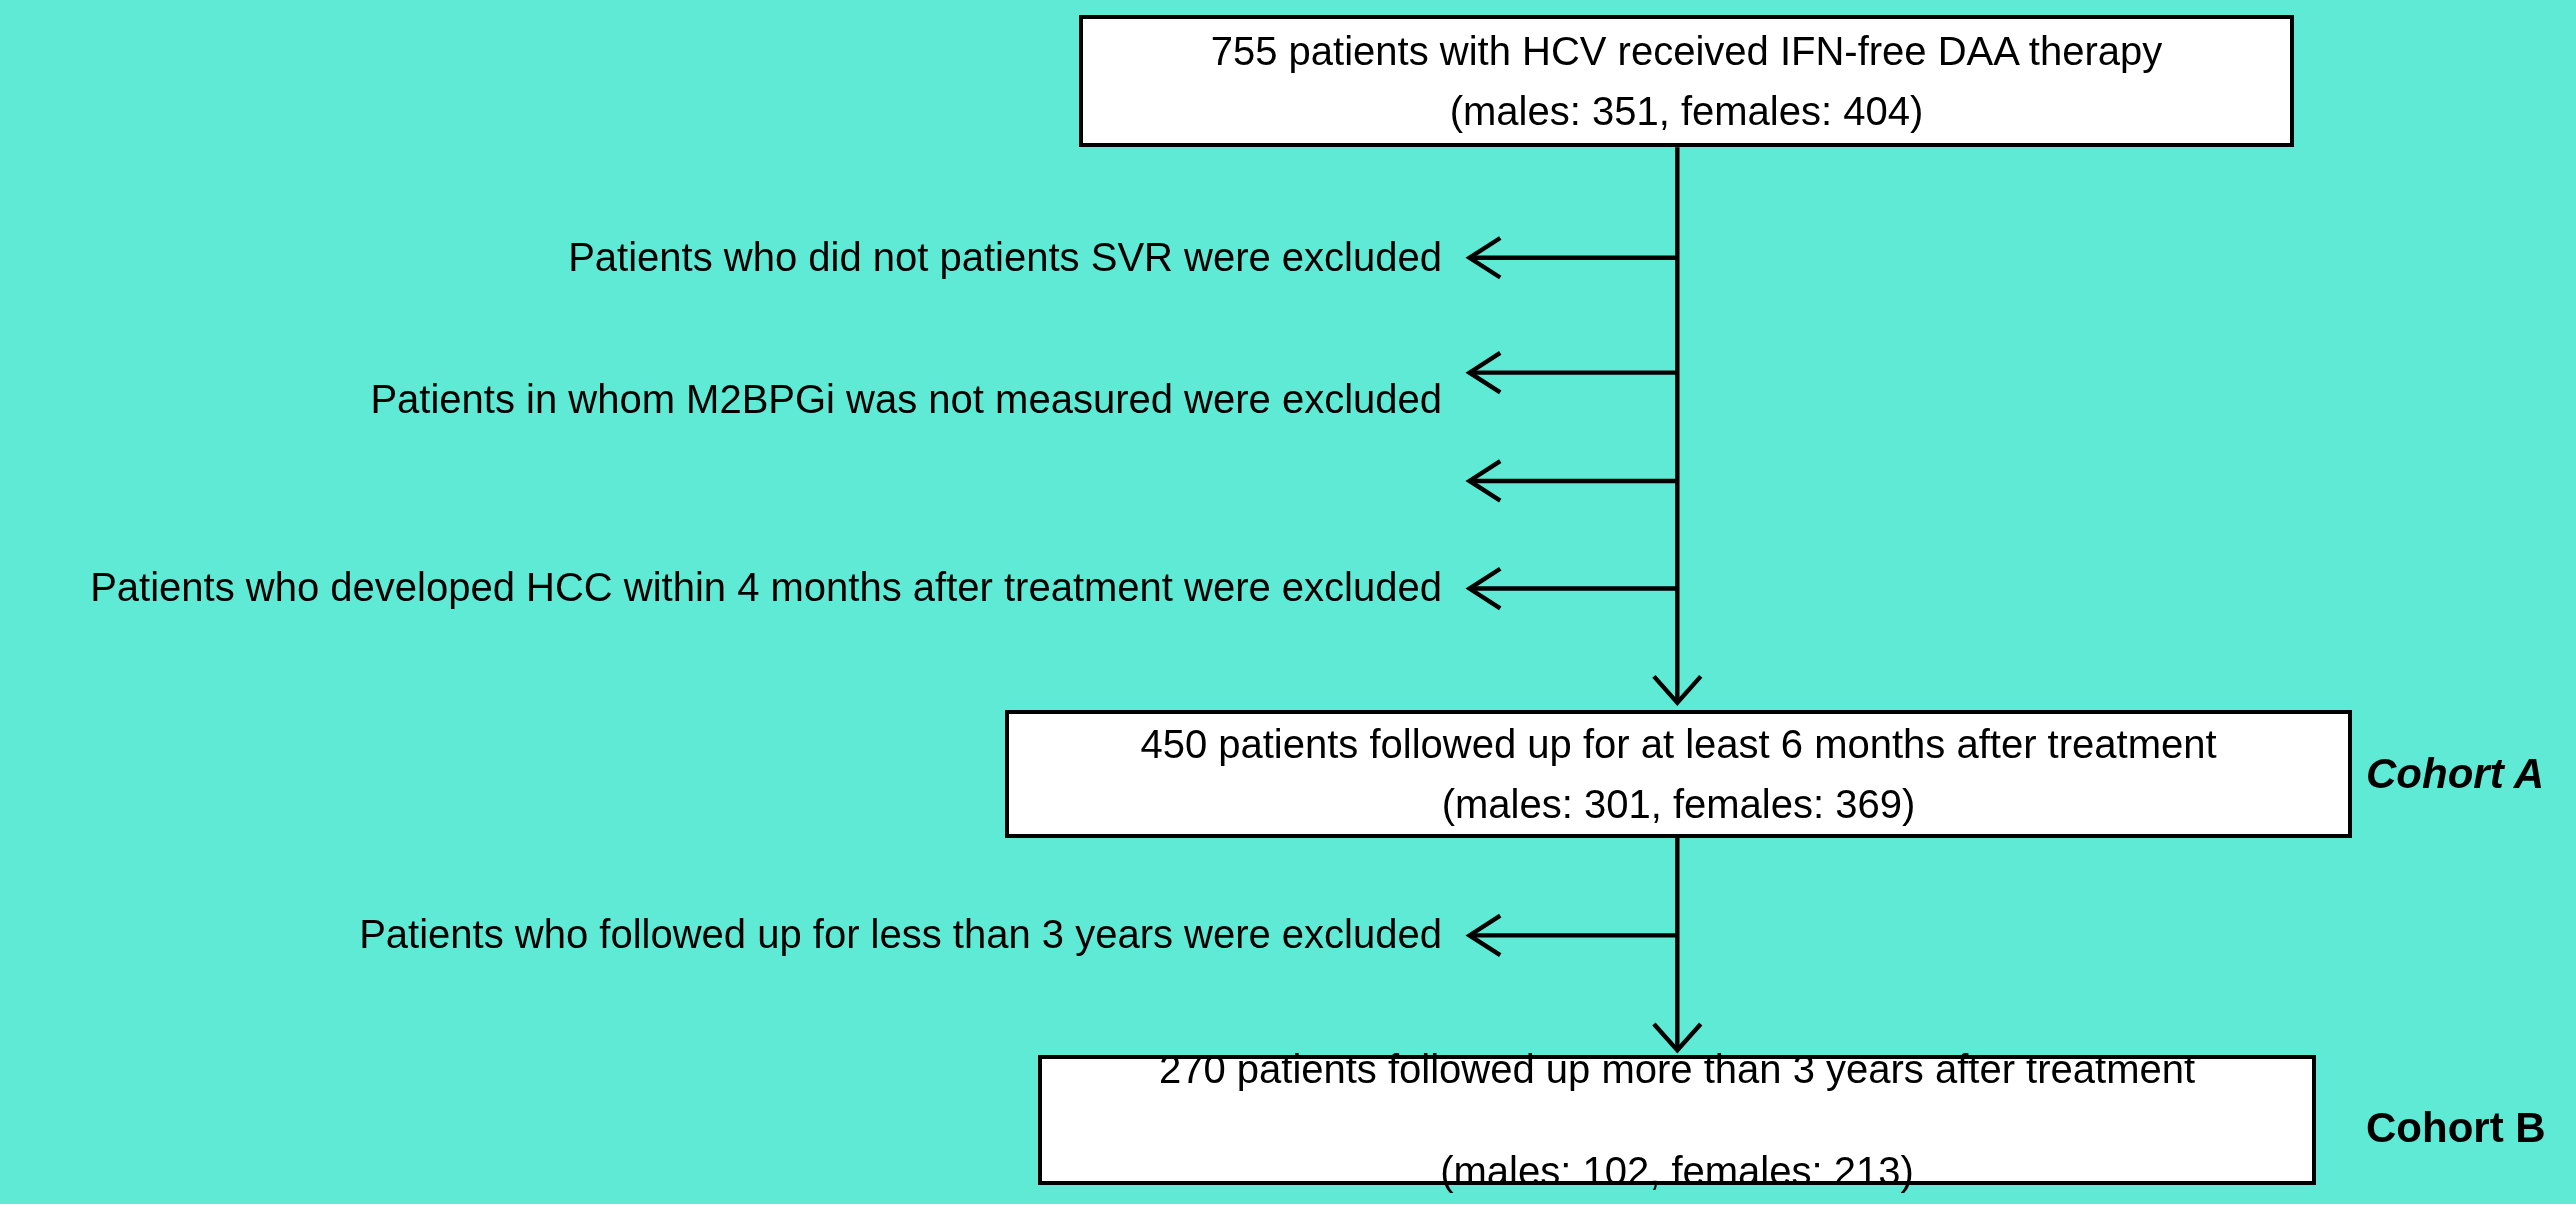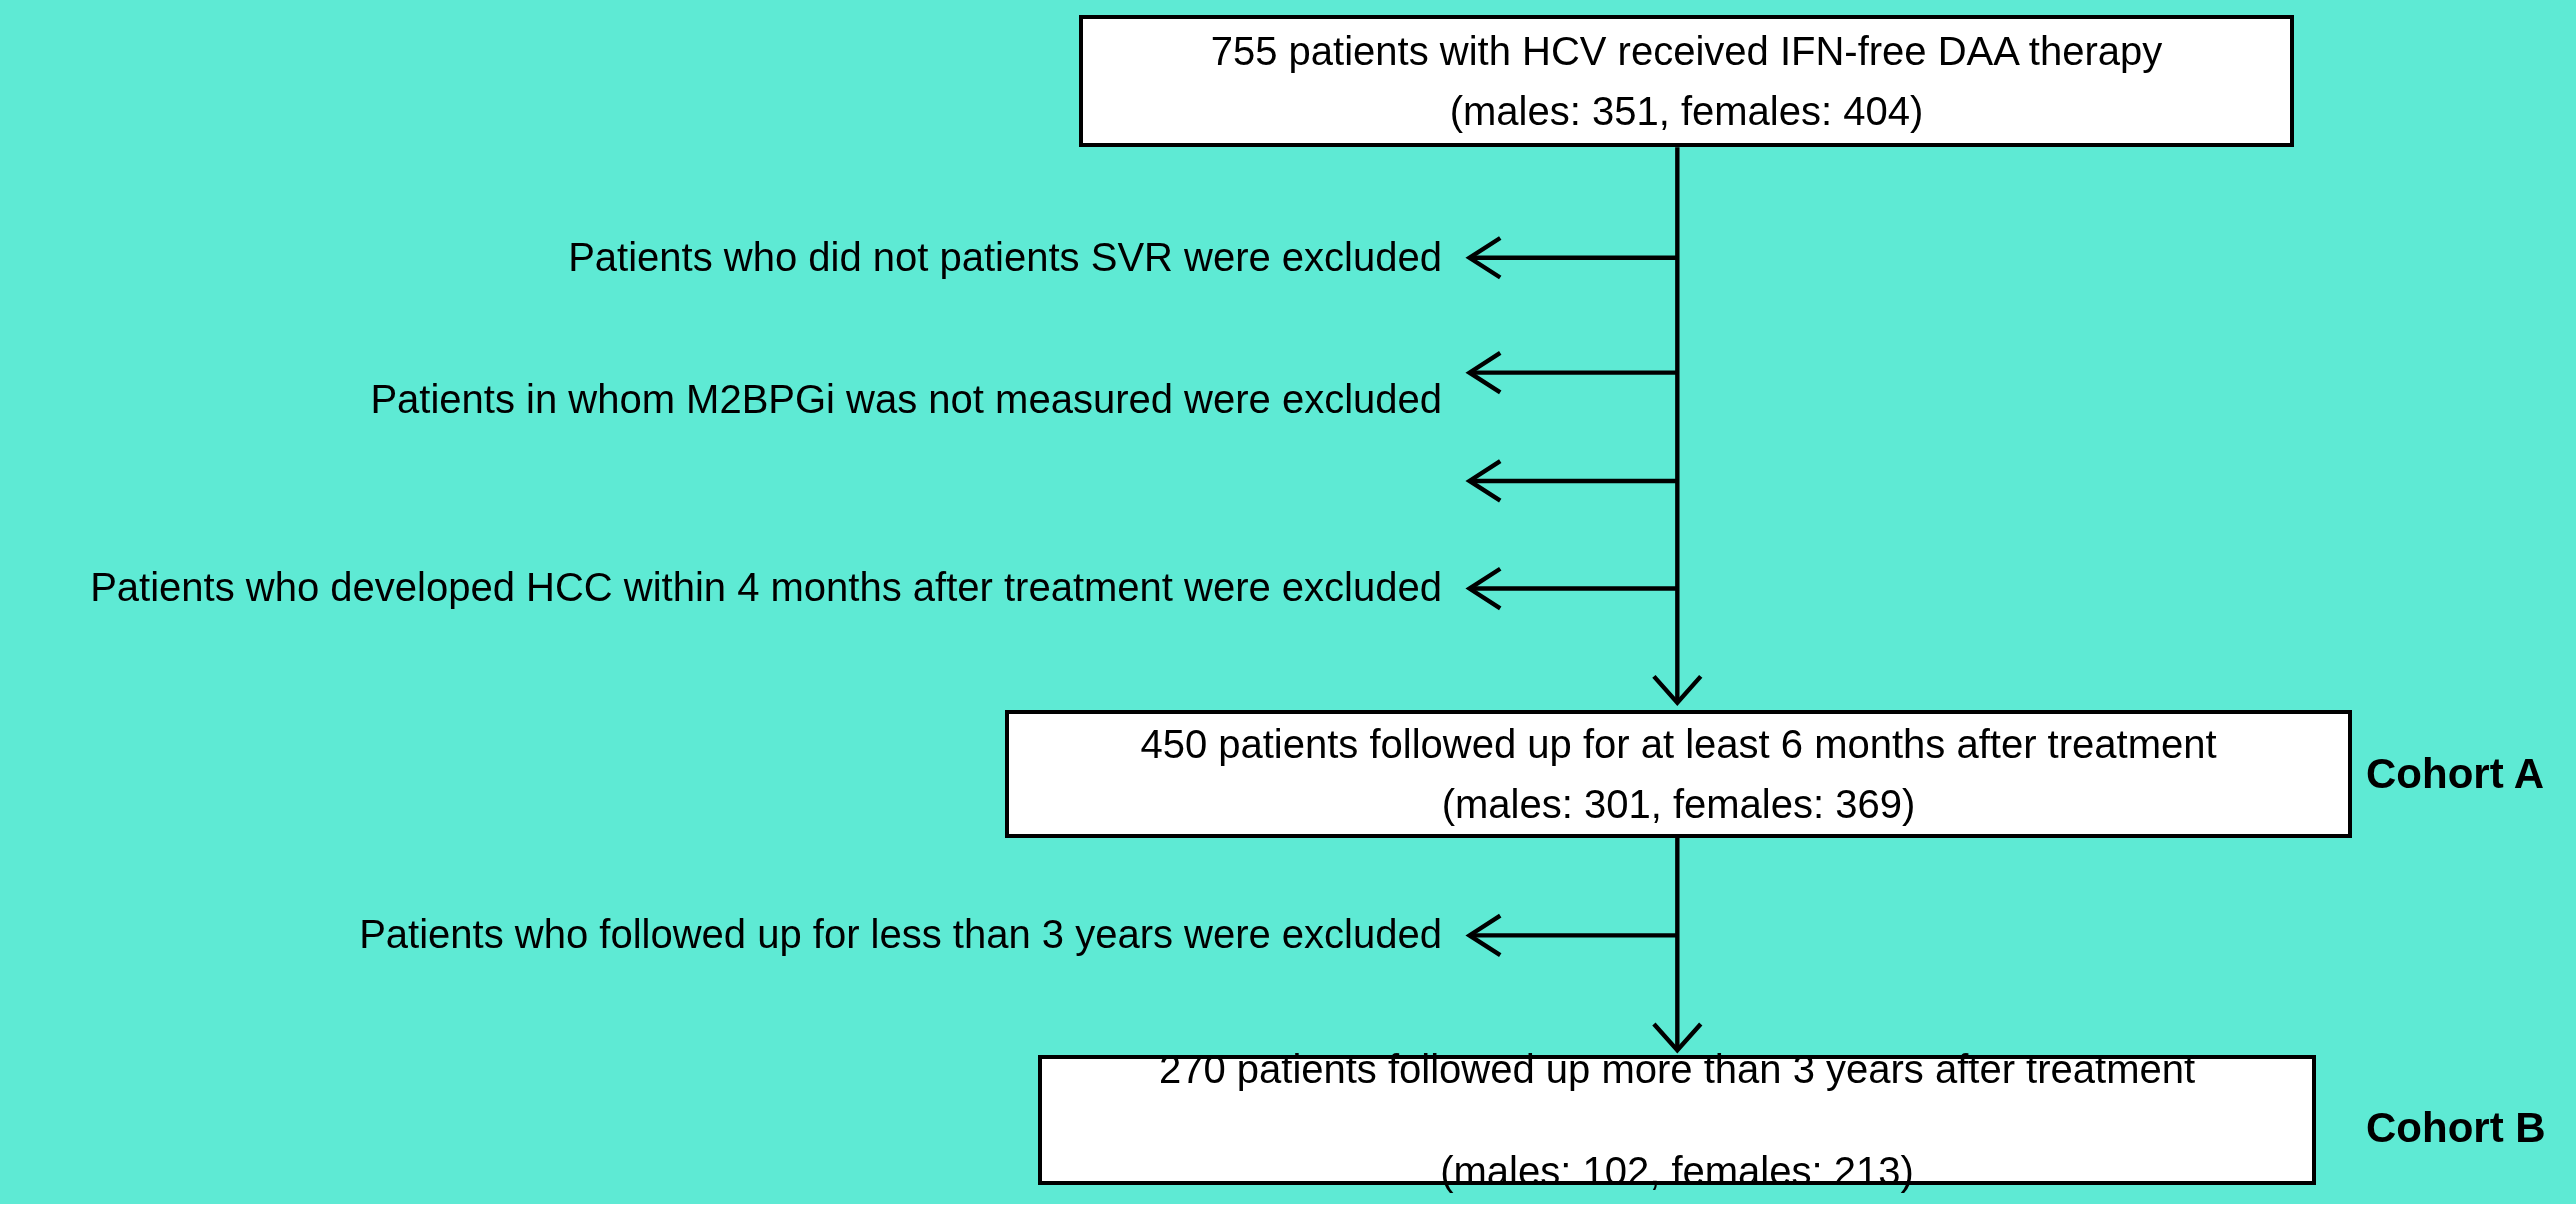--- a/index.html
+++ b/index.html
@@ -55,21 +55,21 @@
   .excl-5 { top: 935px; }
   .cohort-side-label {
     position: absolute;
     left: 2366px;
     transform: translateY(-50%);
     white-space: nowrap;
     font-size: 42px;
     font-weight: bold;
     color: #000000;
   }
-  .side-a { top: 774px; }
+  .side-a { top: 774px; font-style: italic; }
   .side-b { top: 1128px; }
 </style>
 </head>
 <body>
 
 <div class="canvas">
 
   <svg class="connectors" viewBox="0 0 3520 1653" fill="none" stroke="#000000" stroke-width="6">
 
     <g>

